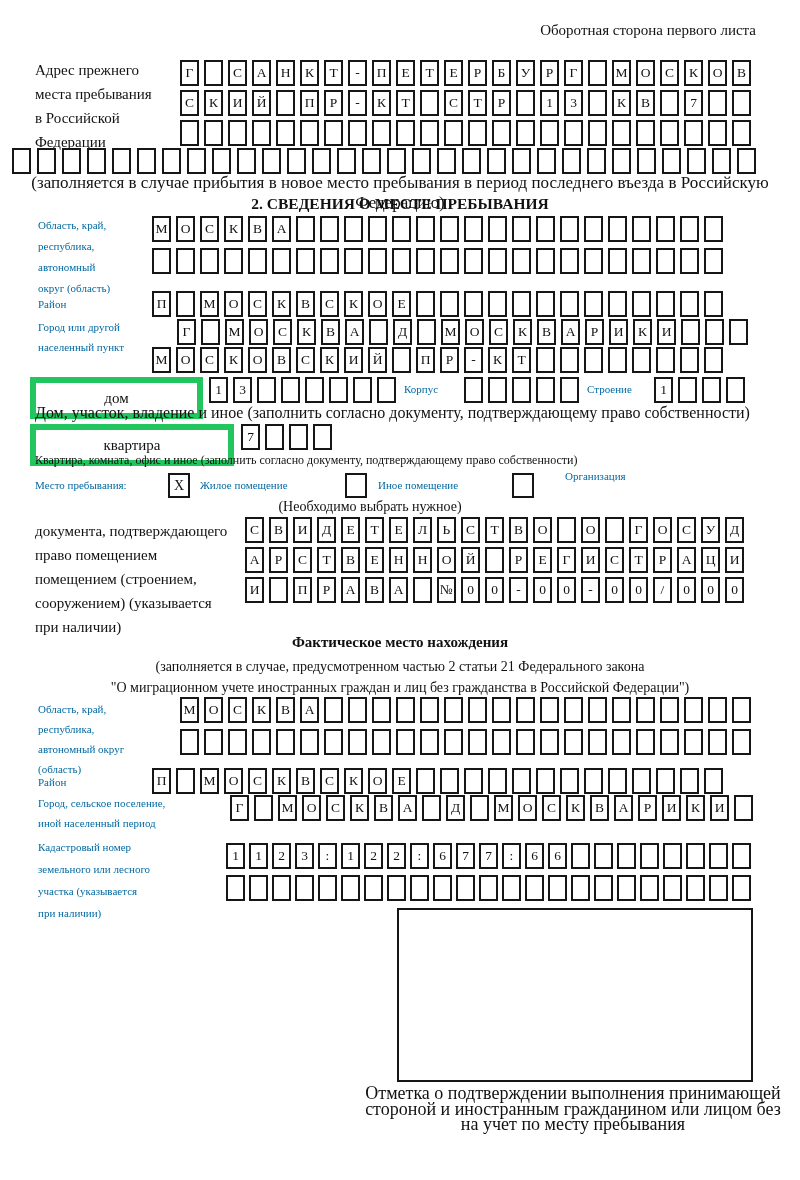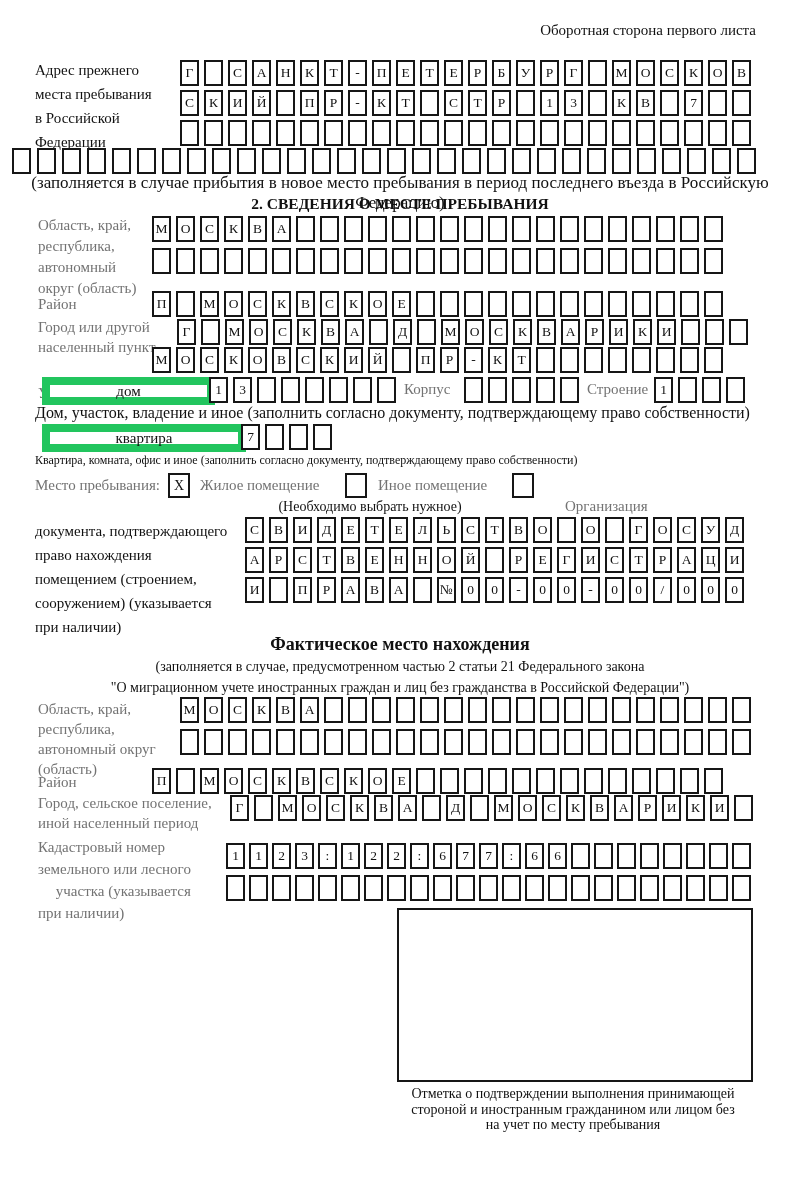--- a/index.html
+++ b/index.html
@@ -1,31 +1,31 @@
 <!DOCTYPE html>
 <html><head>
 <meta charset="utf-8">
 <style>
   html,body{margin:0;padding:0;background:#fff;}
   #page{position:relative;width:800px;height:1180px;background:#fff;overflow:hidden;
         font-family:"Liberation Serif","DejaVu Serif",serif;color:#111;}
   .abs{position:absolute;}
-  .lbl{font-size:15px;line-height:21px;color:#737373;}
+  .lbl{font-size:11px;line-height:21px;color:#0369a1;}
   .lbl24{font-size:15px;line-height:24px;}
   .note{font-size:17px;color:#111;}
   .title{font-weight:bold;font-size:15.5px;}
   .grid{position:absolute;display:flex;}
   .g4{gap:4px;} .g5{gap:5px;} .g6{gap:6px;}
   .cell{width:19px;height:26px;border:2px solid #161616;box-sizing:border-box;background:#fff;
         display:flex;align-items:center;justify-content:center;
         font-size:13.5px;font-family:"Liberation Serif",serif;flex:none;}
   .checkbox{width:22px;height:25px;border:2px solid #161616;box-sizing:border-box;background:#fff;
         display:flex;align-items:center;justify-content:center;font-size:14px;flex:none;}
-  .widebox{border:8px solid #22c55e;box-sizing:border-box;background:#fff;height:28px;
-        display:flex;align-items:center;justify-content:center;font-size:15px;margin-left:12px;}
+  .widebox{border:6px solid #22c55e;box-sizing:border-box;background:#fff;height:42px;
+        display:flex;align-items:center;justify-content:center;font-size:15px;}
   .center{text-align:center;}
   .bigbox{border:2px solid #161616;box-sizing:border-box;background:#fff;}
 </style>
 </head>
 <body>
 
 <div id="page">
 
   <div class="abs note" style="top:22px;right:44px;font-size:15px;">Оборотная сторона первого листа</div>
 
@@ -333,26 +333,26 @@
       <span class="cell"></span>
     </div>
   <div class="abs" style="left:35px;top:453px;font-size:12px;text-align:center;">Квартира, комната, офис и иное (заполнить согласно документу, подтверждающему право собственности)</div>
 
   <div class="abs lbl" style="left:35px;top:475px;">Место пребывания:</div>
   <div class="abs checkbox" style="left:168px;top:473px;">X</div>
   <div class="abs lbl" style="left:200px;top:475px;">Жилое помещение</div>
   <div class="abs checkbox" style="left:345px;top:473px;"></div>
   <div class="abs lbl" style="left:378px;top:475px;">Иное помещение</div>
   <div class="abs checkbox" style="left:512px;top:473px;"></div>
-  <div class="abs lbl" style="left:565px;top:496px;">Организация</div>
+  <div class="abs lbl" style="left:565px;top:466px;">Организация</div>
   <div class="abs note center" style="left:170px;top:499px;width:400px;font-size:14px;">(Необходимо выбрать нужное)</div>
 
   <div class="abs" style="left:35px;top:519px;">
     <div class="lbl24">документа, подтверждающего</div>
-    <div class="lbl24">право нахождения</div>
+    <div class="lbl24">право помещением</div>
     <div class="lbl24">помещением (строением,</div>
     <div class="lbl24">сооружением) (указывается</div>
     <div class="lbl24">при наличии)</div>
   </div>
   <div class="grid g5" style="left:245px;top:517px;">
       <span class="cell">С</span>
       <span class="cell">В</span>
       <span class="cell">И</span>
       <span class="cell">Д</span>
       <span class="cell">Е</span>
@@ -413,21 +413,21 @@
       <span class="cell">0</span>
       <span class="cell">-</span>
       <span class="cell">0</span>
       <span class="cell">0</span>
       <span class="cell">/</span>
       <span class="cell">0</span>
       <span class="cell">0</span>
       <span class="cell">0</span>
     </div>
 
-  <div class="abs title center" style="left:0;right:0;top:634px;font-size:18px;">Фактическое место нахождения</div>
+  <div class="abs title center" style="left:0;right:0;top:634px;font-size:15px;">Фактическое место нахождения</div>
   <div class="abs note center" style="left:0;right:0;top:659px;font-size:14px;text-align:center;">(заполняется в случае, предусмотренном частью 2 статьи 21 Федерального закона</div>
   <div class="abs note center" style="left:0;right:0;top:680px;font-size:14px;">"О миграционном учете иностранных граждан и лиц без гражданства в Российской Федерации")</div>
 
   <div class="abs" style="left:38px;top:699px;">
     <div class="lbl" style="line-height:20px;">Область, край,</div>
     <div class="lbl" style="line-height:20px;">республика,</div>
     <div class="lbl" style="line-height:20px;">автономный округ</div>
     <div class="lbl" style="line-height:20px;">(область)</div>
   </div>
   <div class="grid g5" style="left:180px;top:697px;">
@@ -536,21 +536,21 @@
       <span class="cell">Р</span>
       <span class="cell">И</span>
       <span class="cell">К</span>
       <span class="cell">И</span>
       <span class="cell"></span>
     </div>
 
   <div class="abs" style="left:38px;top:836px;">
     <div class="lbl" style="line-height:22px;">Кадастровый номер</div>
     <div class="lbl" style="line-height:22px;">земельного или лесного</div>
-    <div class="lbl" style="line-height:22px;text-align:right;">участка (указывается</div>
+    <div class="lbl" style="line-height:22px;">участка (указывается</div>
     <div class="lbl" style="line-height:22px;">при наличии)</div>
   </div>
   <div class="grid g4" style="left:226px;top:843px;">
       <span class="cell">1</span>
       <span class="cell">1</span>
       <span class="cell">2</span>
       <span class="cell">3</span>
       <span class="cell">:</span>
       <span class="cell">1</span>
       <span class="cell">2</span>
@@ -591,19 +591,19 @@
       <span class="cell"></span>
       <span class="cell"></span>
       <span class="cell"></span>
       <span class="cell"></span>
       <span class="cell"></span>
       <span class="cell"></span>
       <span class="cell"></span>
     </div>
 
   <div class="abs bigbox" style="left:397px;top:908px;width:356px;height:174px;"></div>
-  <div class="abs center" style="left:363px;top:1086px;width:420px;font-size:14px;line-height:15.5px;">
+  <div class="abs center" style="left:363px;top:1086px;width:420px;font-size:18px;line-height:15.5px;">
     <div>Отметка о подтверждении выполнения принимающей</div>
     <div>стороной и иностранным гражданином или лицом без</div>
     <div>на учет по месту пребывания</div>
   </div>
 
 </div>
 
 </body></html>

